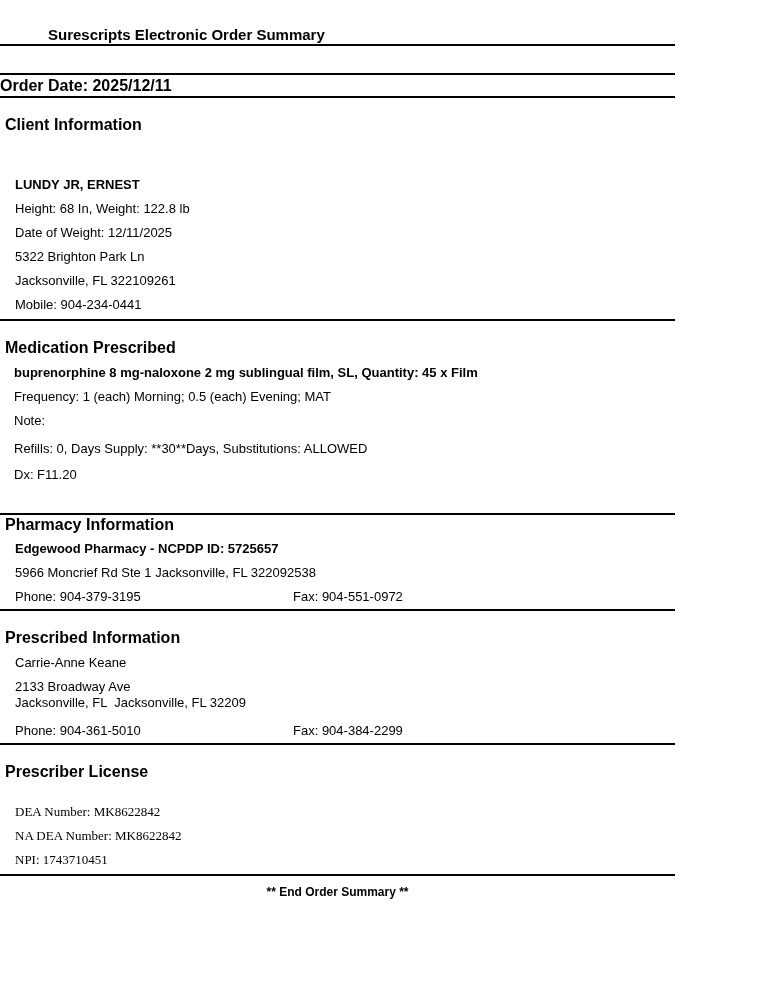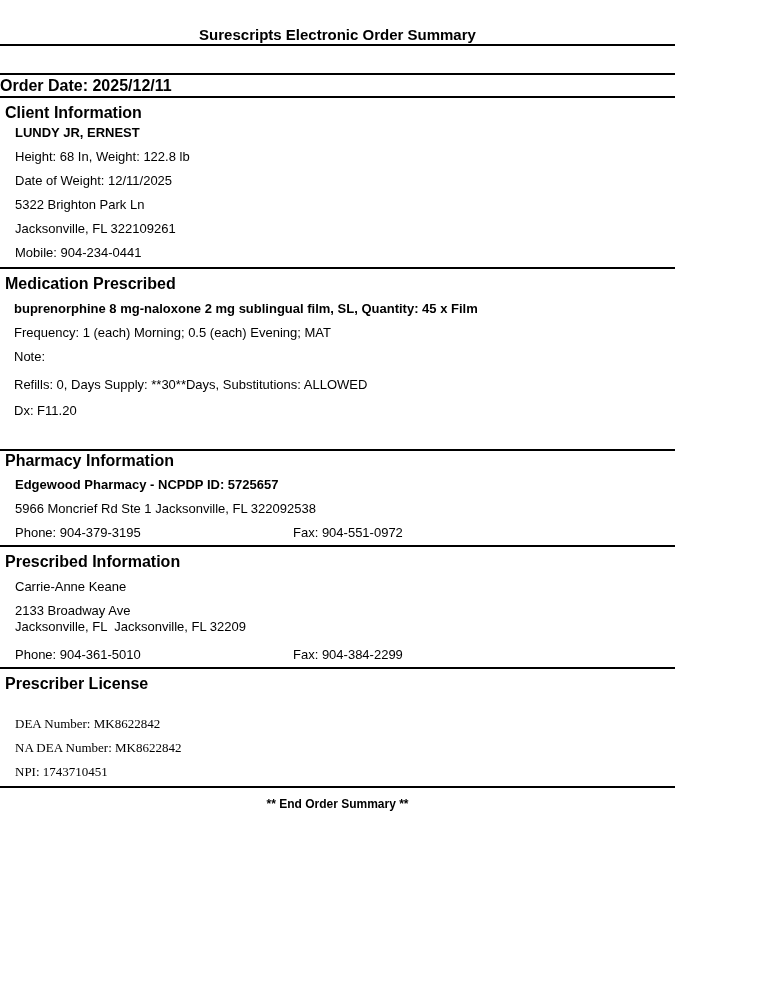--- a/index.html
+++ b/index.html
@@ -22,41 +22,42 @@
     border: none;
     border-top: 2px solid #000000;
     margin: 0;
     width: 675px;
   }
   .title {
     padding-top: 26px;
     font-size: 15px;
     font-weight: bold;
     line-height: 18px;
-    text-align: center;
+    padding-left: 48px;
   }
   .spacer-band {
     height: 27px;
   }
   .order-date {
     font-size: 16px;
     font-weight: bold;
     line-height: 21px;
     text-align: left;
   }
   .section-heading {
     font-size: 16px;
     font-weight: bold;
     line-height: 17px;
-    margin-top: 6px;
+    margin-top: 18px;
     padding-left: 5px;
   }
   .body-block {
     padding-left: 15px;
     font-size: 13px;
+    margin-top: 40px;
   }
   .row {
     line-height: 24px;
     white-space: pre-wrap;
   }
   .bold { font-weight: bold; }
   .client-body { padding-bottom: 2px; }
   .med-body { margin-top: 5px; padding-bottom: 26px; padding-left: 14px; }
   .med-refills { margin-top: 4px; }
   .med-dx { margin-top: 2px; }

